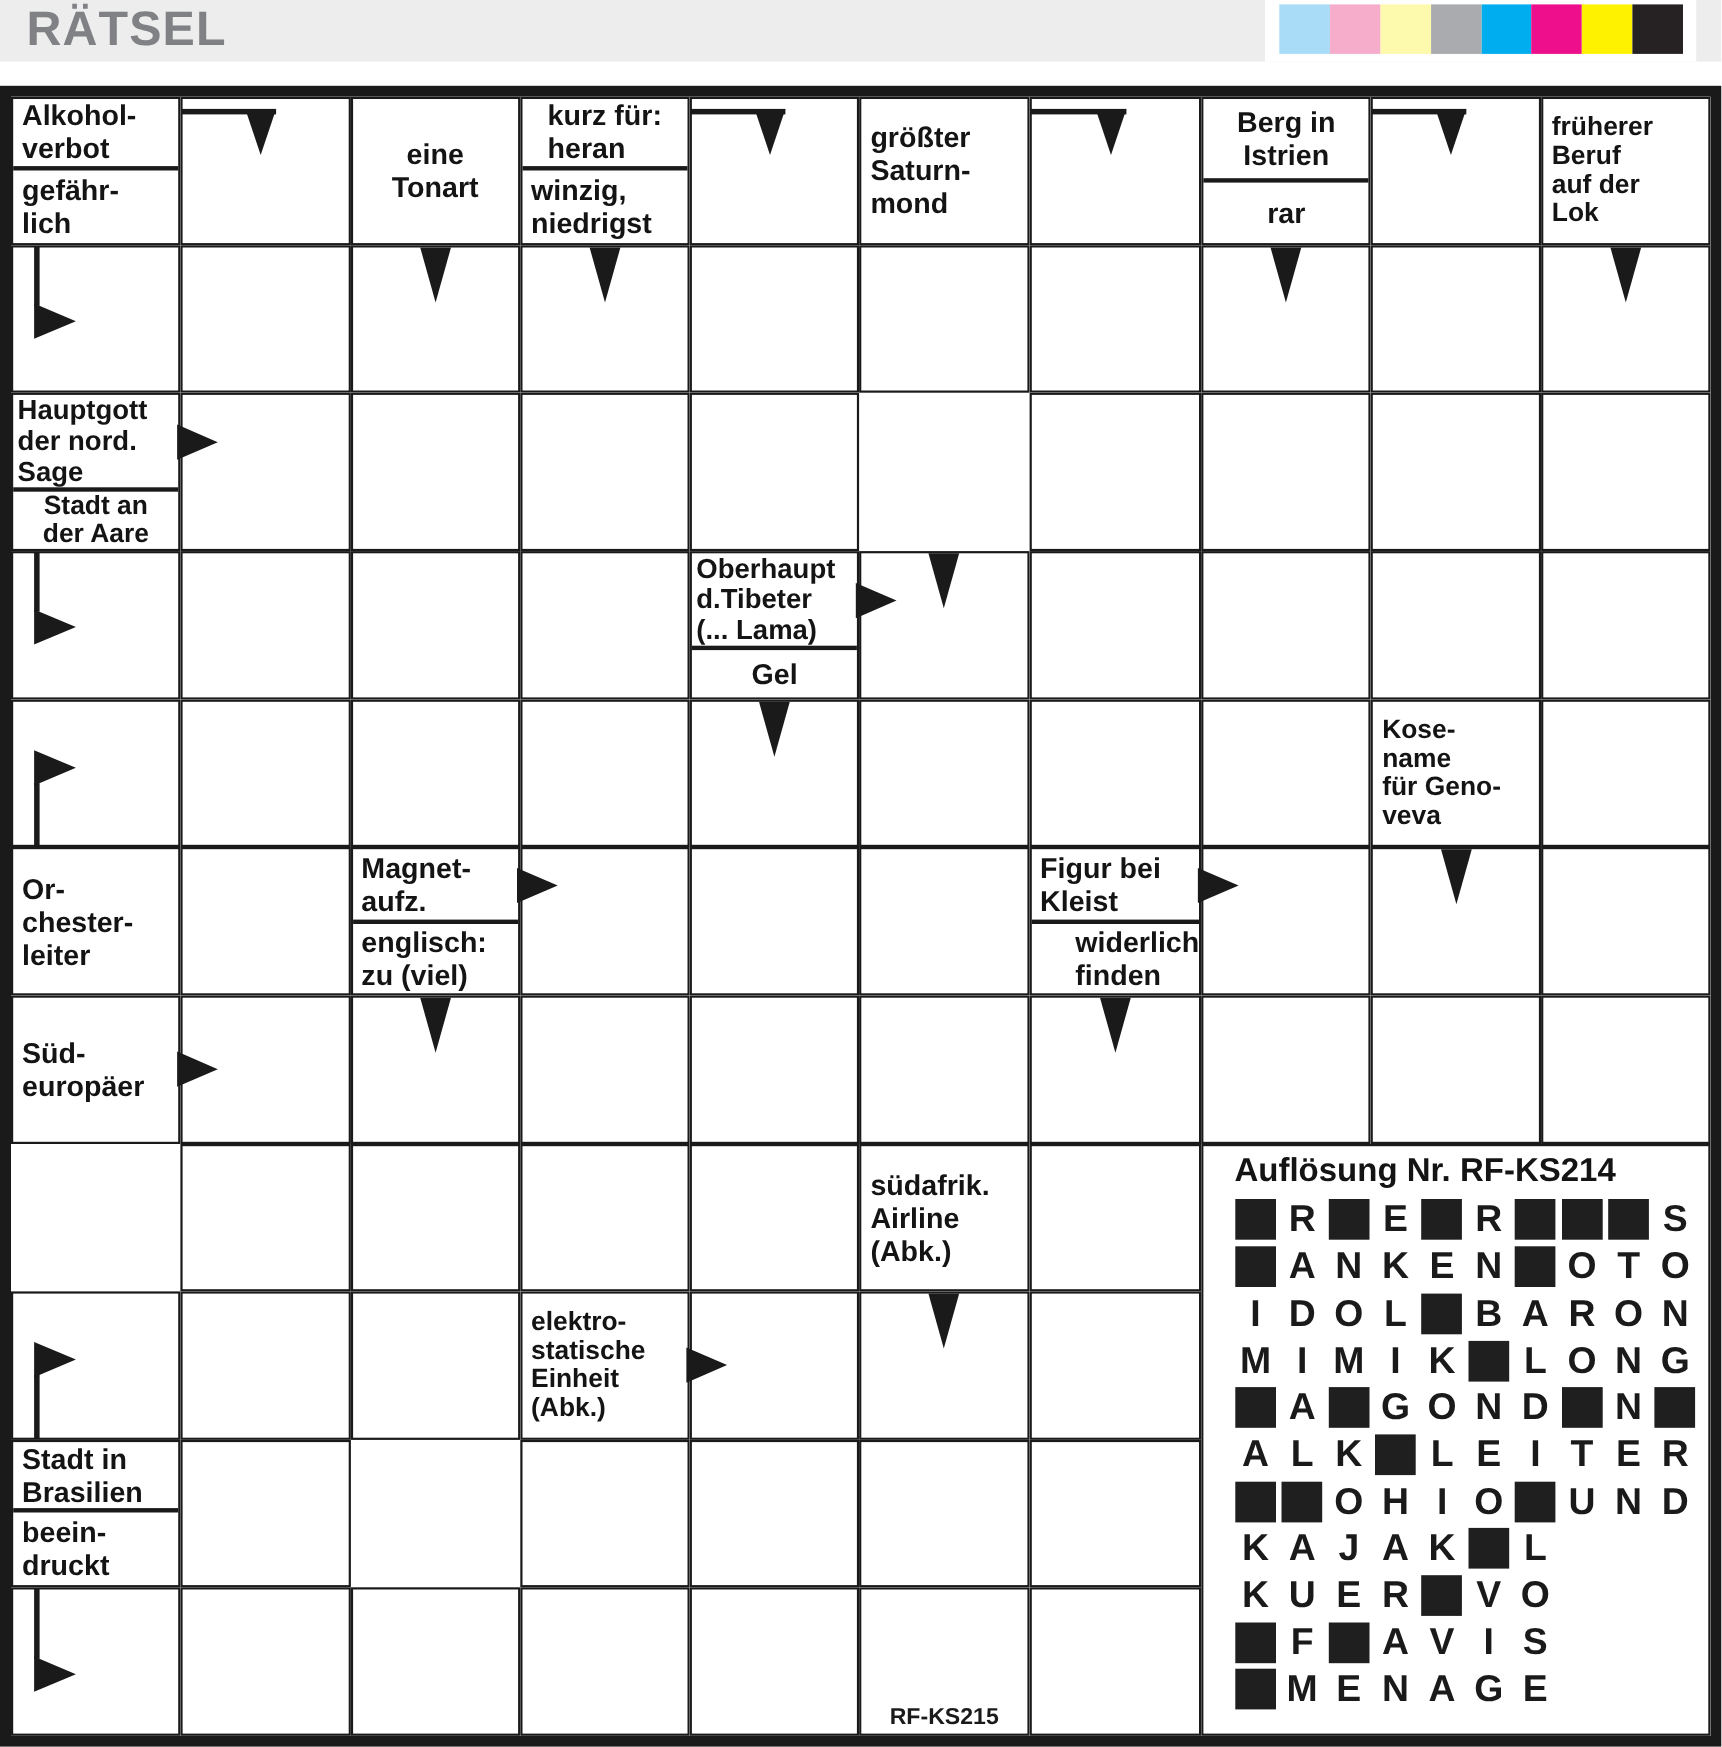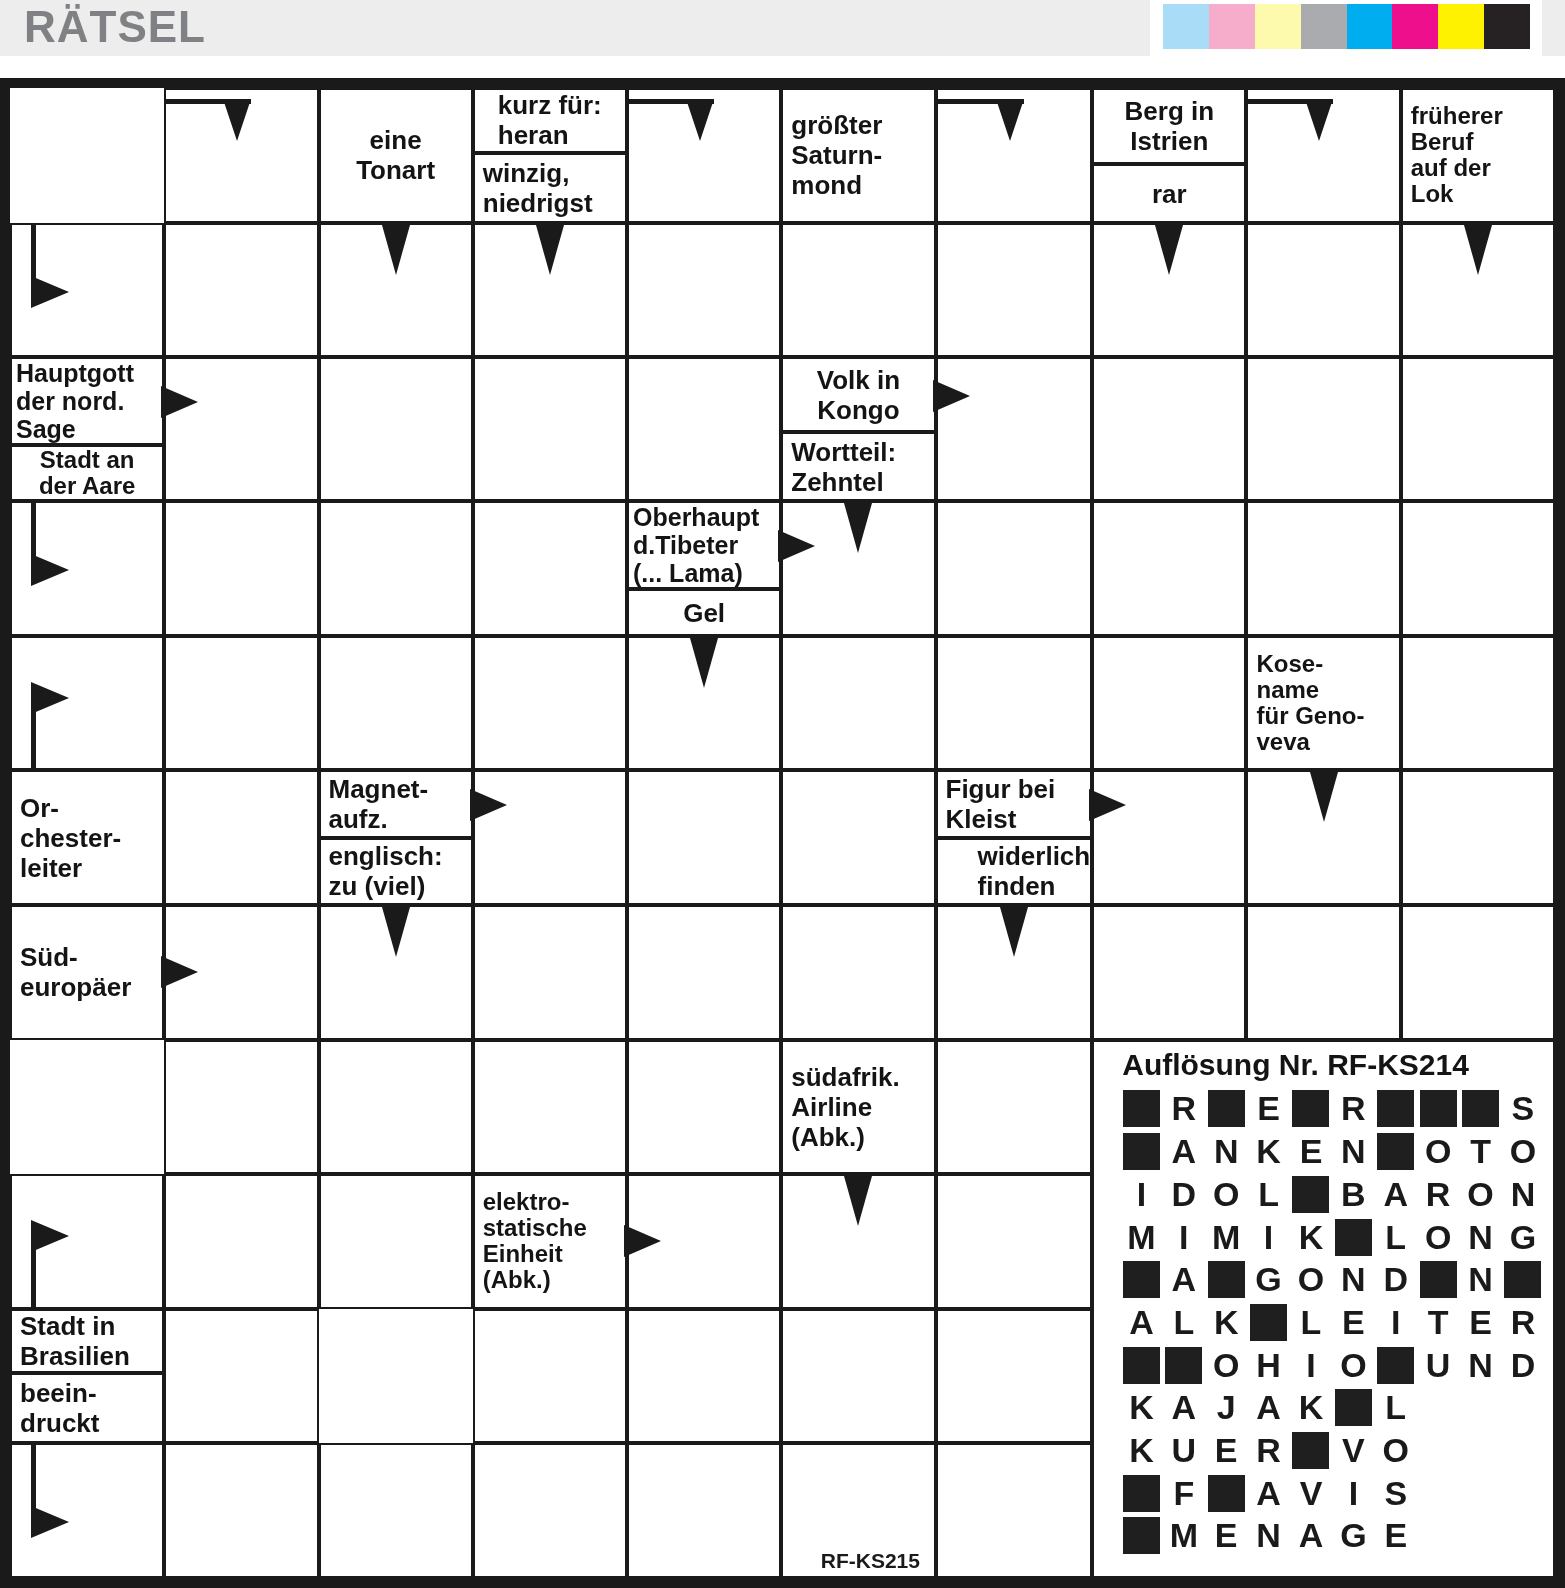--- a/index.html
+++ b/index.html
@@ -42,21 +42,21 @@
                 border-top:42px solid #1a1a1a; }
   .arr-right { position:absolute; left:calc(100% - 1px); transform:translateY(-50%); width:0; height:0;
                border-top:16px solid transparent; border-bottom:16px solid transparent;
                border-left:37px solid #1a1a1a; z-index:6; }
   .flag-pole { position:absolute; left:19px; width:5px; background:#1a1a1a; }
   .flag-arrow { position:absolute; left:19px; width:0; height:0;
                 border-top:16px solid transparent; border-bottom:16px solid transparent;
                 border-left:38px solid #1a1a1a; }
 
   
-  .code-text { position:absolute; bottom:3px; left:12px; width:100%; text-align:center;
+  .code-text { position:absolute; bottom:3px; left:0; width:100%; text-align:center;
                font-size:21px; font-weight:bold; color:#1a1a1a; }
 
   
   .solution-box { padding:4px 0 0 26px; overflow:hidden; }
   .sol-title { font-size:30px; font-weight:bold; color:#141414; margin:2px 0 6px 2px; }
   .sol-row { display:flex; height:42.7px; }
   .sol-cell { width:42.4px; height:42.7px; display:flex; align-items:center; justify-content:center; }
   .sol-letter { font-size:34px; font-weight:bold; color:#1a1a1a; }
   .sol-block { width:37px; height:37px; background:#1f1f1f; }
 </style>
@@ -244,20 +244,27 @@
             </div>
             <div class="sol-cell sol-letter">M</div>
             <div class="sol-cell sol-letter">E</div>
             <div class="sol-cell sol-letter">N</div>
             <div class="sol-cell sol-letter">A</div>
             <div class="sol-cell sol-letter">G</div>
             <div class="sol-cell sol-letter">E</div>
           </div>
         </div>
     </div>
+  <div class="cell clue-cell stacked" style="grid-area: 1 / 1;">
+        <div class="clue-part align-l size-n" style="flex: 0 0 calc(48% - 2px);">Alkohol-
+verbot</div>
+        <div class="divider"></div>
+        <div class="clue-part align-l size-n" style="flex: 1 1 auto;">gefähr-
+lich</div>
+      </div>
       <div class="cell clue-cell" style="grid-area: 1 / 3;">
         <div class="clue-part single align-c size-n">eine
 Tonart</div>
       </div>
       <div class="cell clue-cell stacked" style="grid-area: 1 / 4;">
         <div class="clue-part align-l size-n" style="flex: 0 0 calc(48% - 2px); padding-left: 23px;">kurz für:
 heran</div>
         <div class="divider"></div>
         <div class="clue-part align-l size-n" style="flex: 1 1 auto;">winzig,
 niedrigst</div>
@@ -280,28 +287,20 @@
 Lok</div>
       </div>
       <div class="cell clue-cell stacked" style="grid-area: 3 / 1;">
         <div class="clue-part align-l size-t3" style="flex: 0 0 calc(61% - 2px);">Hauptgott
 der nord.
 Sage</div>
         <div class="divider"></div>
         <div class="clue-part align-c size-t" style="flex: 1 1 auto;">Stadt an
 der Aare</div>
         <div class="arr-right" style="top: 30.5%;"></div>
-      </div>
-      <div class="cell clue-cell stacked" style="grid-area: 3 / 6;">
-        <div class="clue-part align-c size-n" style="flex: 0 0 calc(52% - 2px);">Volk in
-Kongo</div>
-        <div class="divider"></div>
-        <div class="clue-part align-l size-n" style="flex: 1 1 auto;">Wortteil:
-Zehntel</div>
-        <div class="arr-right" style="top: 26%;"></div>
       </div>
       <div class="cell clue-cell stacked" style="grid-area: 4 / 5;">
         <div class="clue-part align-l size-t3" style="flex: 0 0 calc(66% - 2px);">Oberhaupt
 d.Tibeter
 (... Lama)</div>
         <div class="divider"></div>
         <div class="clue-part align-c size-n" style="flex: 1 1 auto;">Gel</div>
         <div class="arr-right" style="top: 33%;"></div>
       </div>
       <div class="cell clue-cell" style="grid-area: 5 / 9;">

